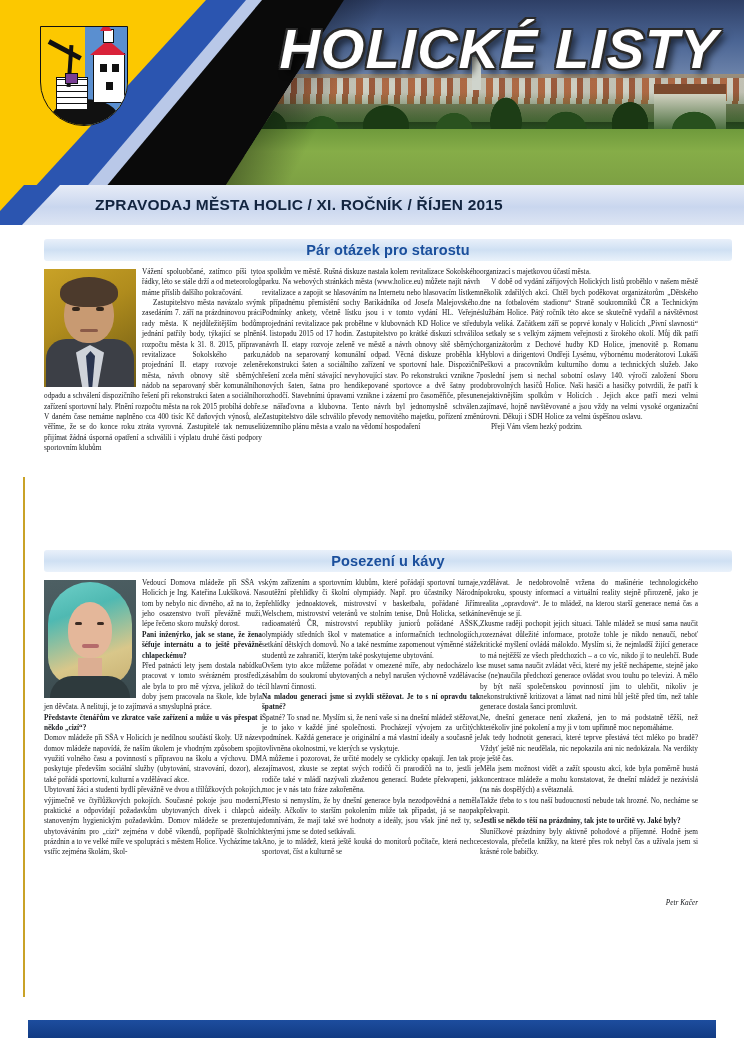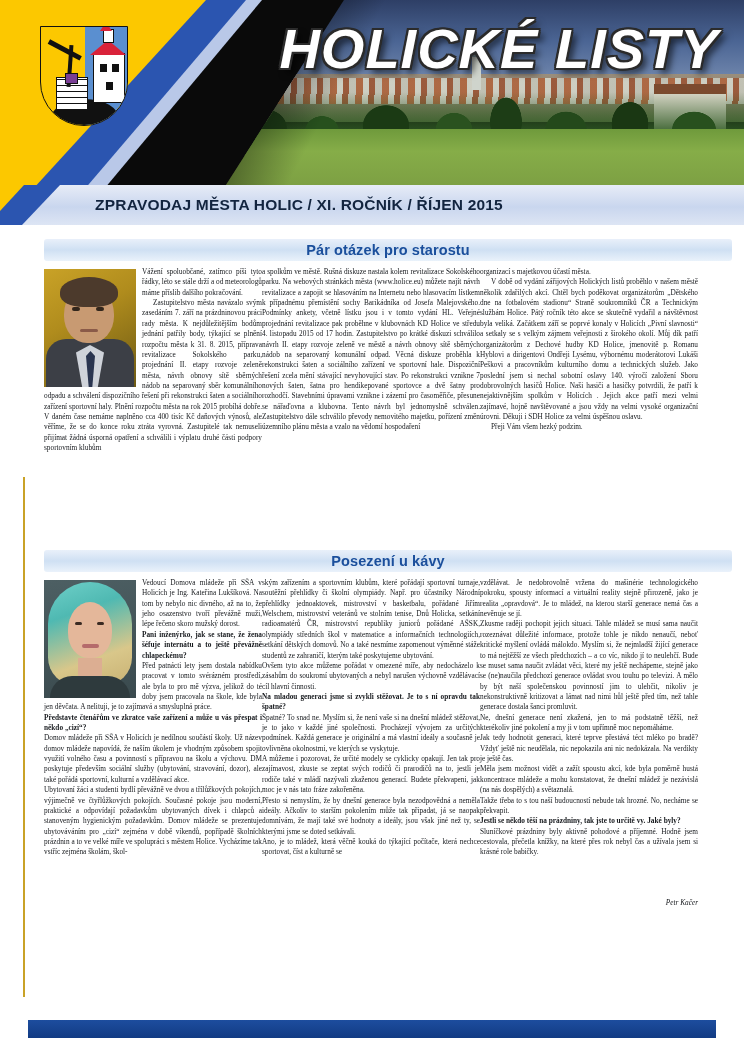--- a/index.html
+++ b/index.html
@@ -600,21 +600,21 @@
           <p class="noind">Ubytovaní žáci a studenti bydlí převážně ve dvou a třílůžkových pokojích, výjimečně ve čtyřlůžkových pokojích. Současné pokoje jsou moderní, praktické a odpovídají požadavkům ubytovaných dívek i chlapců a stanoveným hygienickým požadavkům. Domov mládeže se prezentuje ubytováváním pro „cizí“ zejména v době víkendů, popřípadě školních prázdnin a to ve velké míře ve spolupráci s městem Holice. Vycházíme tak vstříc zejména školám, škol-</p>
         </div>
 
         <div class="col">
           <p class="noind">ským zařízením a sportovním klubům, které pořádají sportovní turnaje, soutěžní přehlídky či školní olympiády. Např. pro účastníky Národní přehlídky jednoaktovek, mistrovství v basketbalu, pořádané Jiřím Welschem, mistrovství veteránů ve stolním tenise, Dnů Holicka, setkání radioamatérů ČR, mistrovství republiky juniorů pořádané AŠSK, olympiády středních škol v matematice a informačních technologiích, setkání dětských domovů. No a také nesmíme zapomenout výměnné stáže studentů ze zahraničí, kterým také poskytujeme ubytování.</p>
           <p class="noind">Ovšem tyto akce můžeme pořádat v omezené míře, aby nedocházelo k zásahům do soukromí ubytovaných a nebyl narušen výchovně vzdělávací cíl hlavní činnosti.</p>
           <p class="q">Na mladou generaci jsme si zvykli stěžovat. Je to s ní opravdu tak špatné?</p>
           <p class="noind">Špatné? To snad ne. Myslím si, že není vaše si na dnešní mládež stěžovat, je to jako v každé jiné společnosti. Procházejí vývojem za určitých podmínek. Každá generace je originální a má vlastní ideály a současně je ovlivněna okolnostmi, ve kterých se vyskytuje.</p>
           <p class="noind">A můžeme i pozorovat, že určité modely se cyklicky opakují. Jen tak pro zajímavost, zkuste se zeptat svých rodičů či prarodičů na to, jestli je rodiče také v mládí nazývali zkaženou generací. Budete překvapeni, jak moc je v nás tato fráze zakořeněna.</p>
           <p class="noind">Přesto si nemyslím, že by dnešní generace byla nezodpovědná a neměla ideály. Ačkoliv to starším pokolením může tak připadat, já se naopak domnívám, že mají také své hodnoty a ideály, jsou však jiné než ty, se kterými jsme se doted setkávali.</p>
-          <p class="noind">Ano, je to mládež, která věčně kouká do týkající počítače, která nechce sportovat, číst a kulturně se</p>
+          <p class="noind">Ano, je to mládež, která ještě kouká do monitorů počítače, která nechce sportovat, číst a kulturně se</p>
         </div>
 
         <div class="col">
           <p class="noind">vzdělávat. Je nedobrovolně vržena do mašinérie technologického pokroku, spousty informací a virtuální reality stejně přirozeně, jako je realita „opravdová“. Je to mládež, na kterou starší generace nemá čas a nevěnuje se jí.</p>
           <p class="noind">Zkusme raději pochopit jejich situaci. Tahle mládež se musí sama naučit rozeznávat důležité informace, protože tohle je nikdo nenaučí, neboť kritické myšlení ovládá málokdo. Myslím si, že nejmladší žijící generace to má nejtěžší ze všech předchozích – a co víc, nikdo jí to neulehčí. Bude se muset sama naučit zvládat věci, které my ještě nechápeme, stejně jako se (ne)naučila předchozí generace ovládat svou touhu po televizi. A mělo by být naší společenskou povinností jim to ulehčit, nikoliv je nekonstruktivně kritizovat a lámat nad nimi hůl ještě před tím, než tahle generace dostala šanci promluvit.</p>
           <p class="noind">Ne, dnešní generace není zkažená, jen to má podstatně těžší, než kterékoliv jiné pokolení a my ji v tom upřímně moc nepomáháme.</p>
           <p class="noind">Jak tedy hodnotit generaci, které teprve přestává téct mléko po bradě? Vždyť ještě nic neudělala, nic nepokazila ani nic nedokázala. Na verdikty je ještě čas.</p>
           <p class="noind">Měla jsem možnost vidět a zažít spoustu akcí, kde byla poměrně hustá koncentrace mládeže a mohu konstatovat, že dnešní mládež je nezávislá (na nás dospělých) a světaznalá.</p>
           <p class="noind">Takže třeba to s tou naší budoucností nebude tak hrozné. No, necháme se překvapit.</p>
           <p class="q">Jestli se někdo těší na prázdniny, tak jste to určitě vy. Jaké byly?</p>

